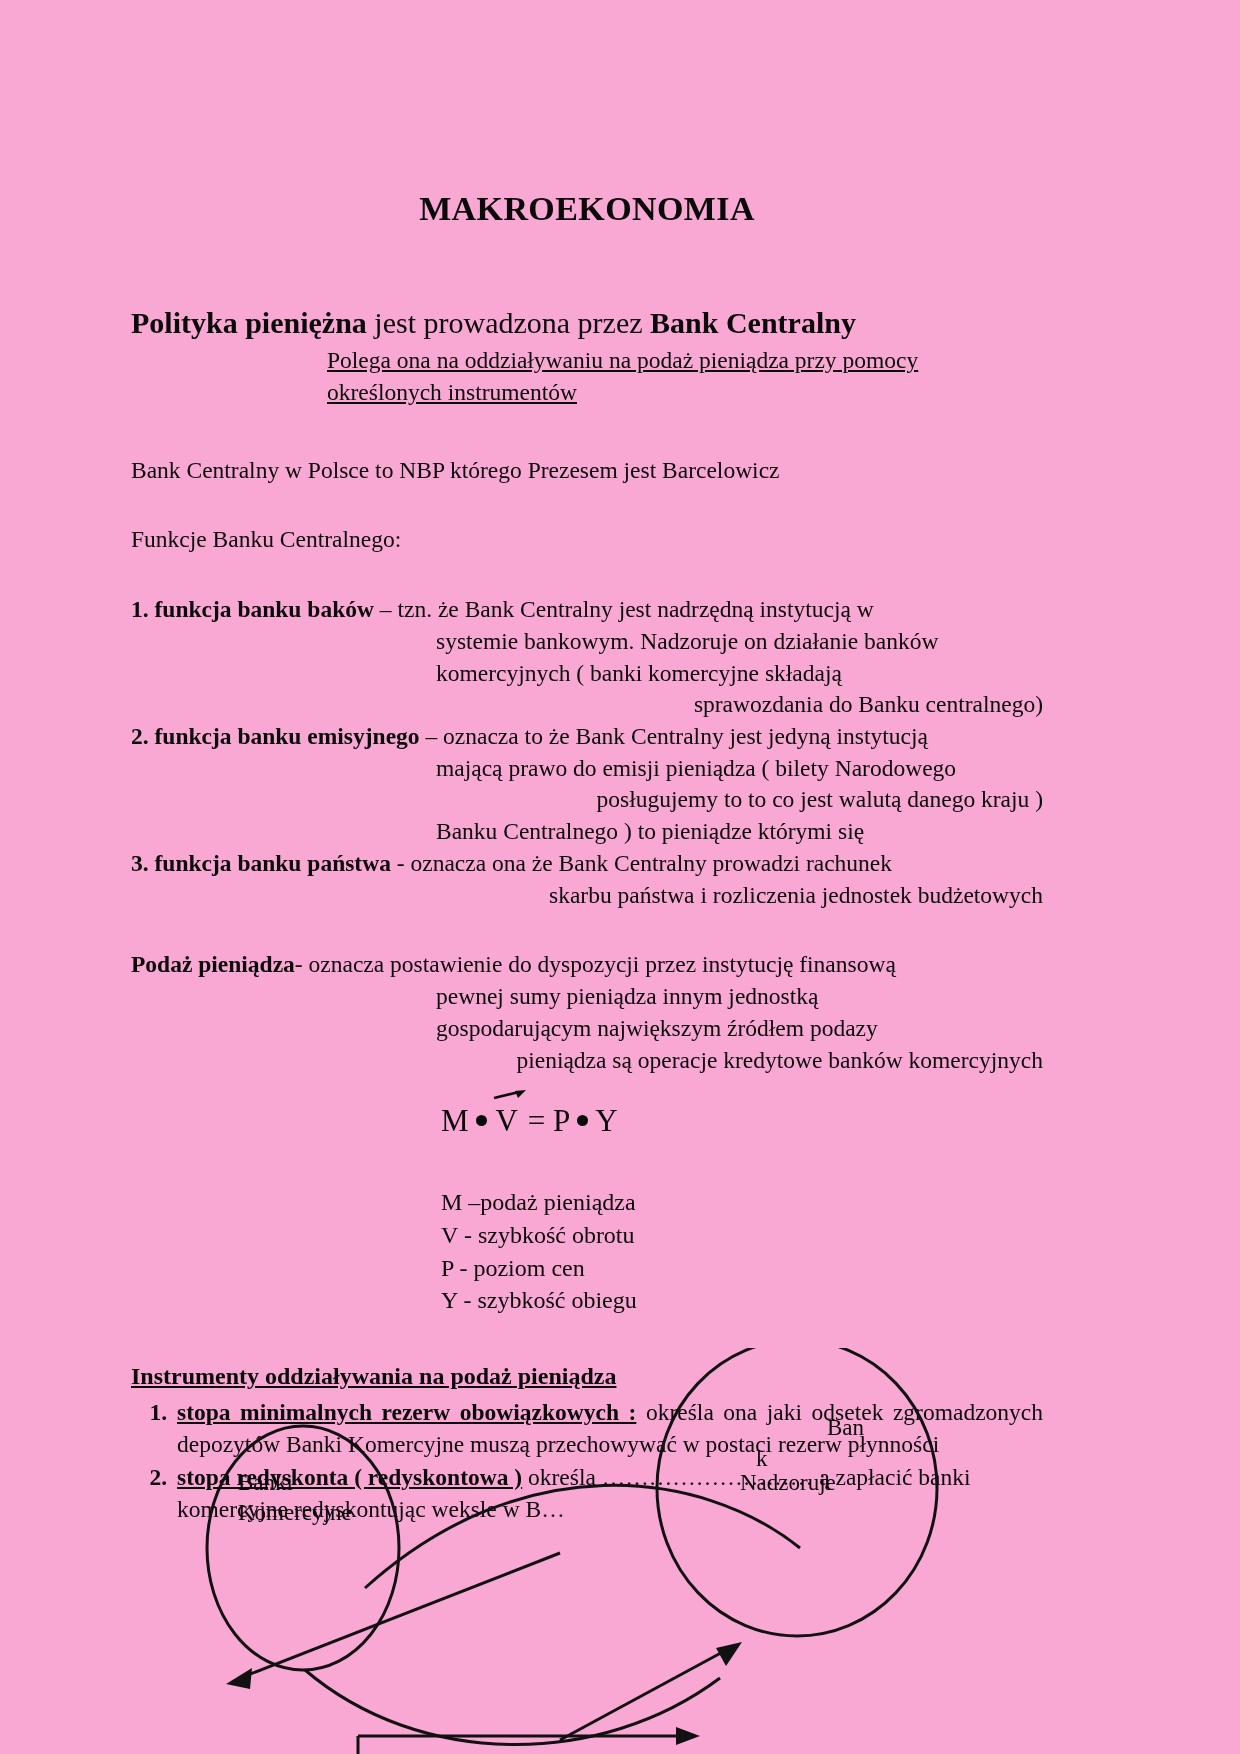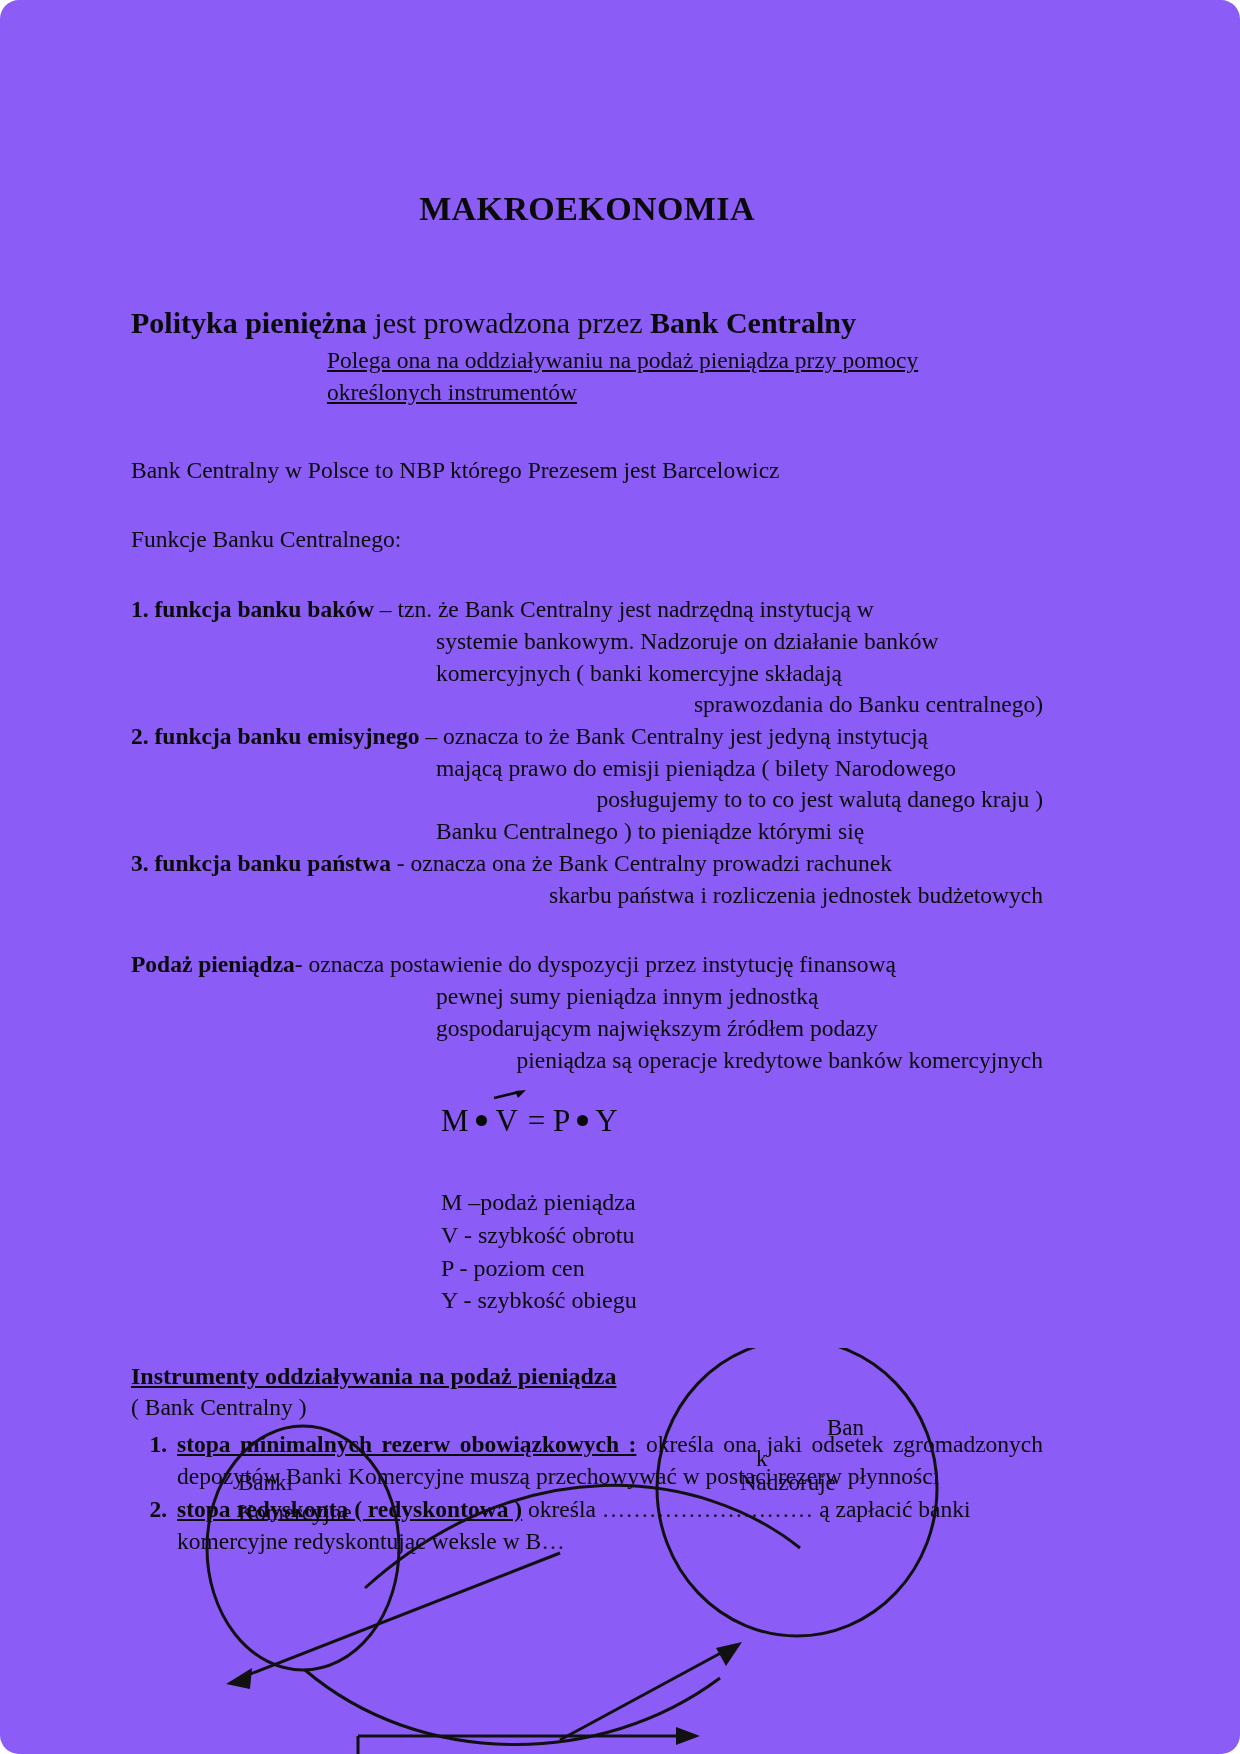--- a/index.html
+++ b/index.html
@@ -4,25 +4,24 @@
 <style>
   html, body {
     margin: 0;
     padding: 0;
     background: #ffffff;
   }
   .page {
     position: relative;
     width: 1240px;
     height: 1754px;
-    background: #8b5cf6;
+    background: #f9a8d4;
     overflow: hidden;
     font-family: "Liberation Serif", "DejaVu Serif", serif;
     color: #0a0a0a;
-    border-radius: 19px;
   }
   .content {
     position: absolute;
     left: 131px;
     top: 0;
     width: 912px;
   }
 
   
   .doc-title {
@@ -237,21 +236,20 @@
     </div>
 
     <div class="legend">
       <div>M –podaż pieniądza</div>
       <div>V - szybkość obrotu</div>
       <div>P - poziom cen</div>
       <div>Y - szybkość obiegu</div>
     </div>
 
     <div class="instr-title">Instrumenty oddziaływania na podaż pieniądza</div>
-    <div class="instr-sub">( Bank Centralny )</div>
 
     <div class="instr-list">
       <div class="instr-item">
         <span class="num">1.</span><span class="lbl">stopa minimalnych rezerw obowiązkowych :</span><span> określa ona jaki odsetek zgromadzonych depozytów  Banki Komercyjne muszą przechowywać w postaci rezerw płynności</span>
       </div>
       <div class="instr-item noj">
         <span class="num">2.</span><span class="lbl">stopa redyskonta ( redyskontowa )</span><span> określa ……………………… ą zapłacić banki komercyjne redyskontując  weksle w B…</span>
       </div>
     </div>
 

